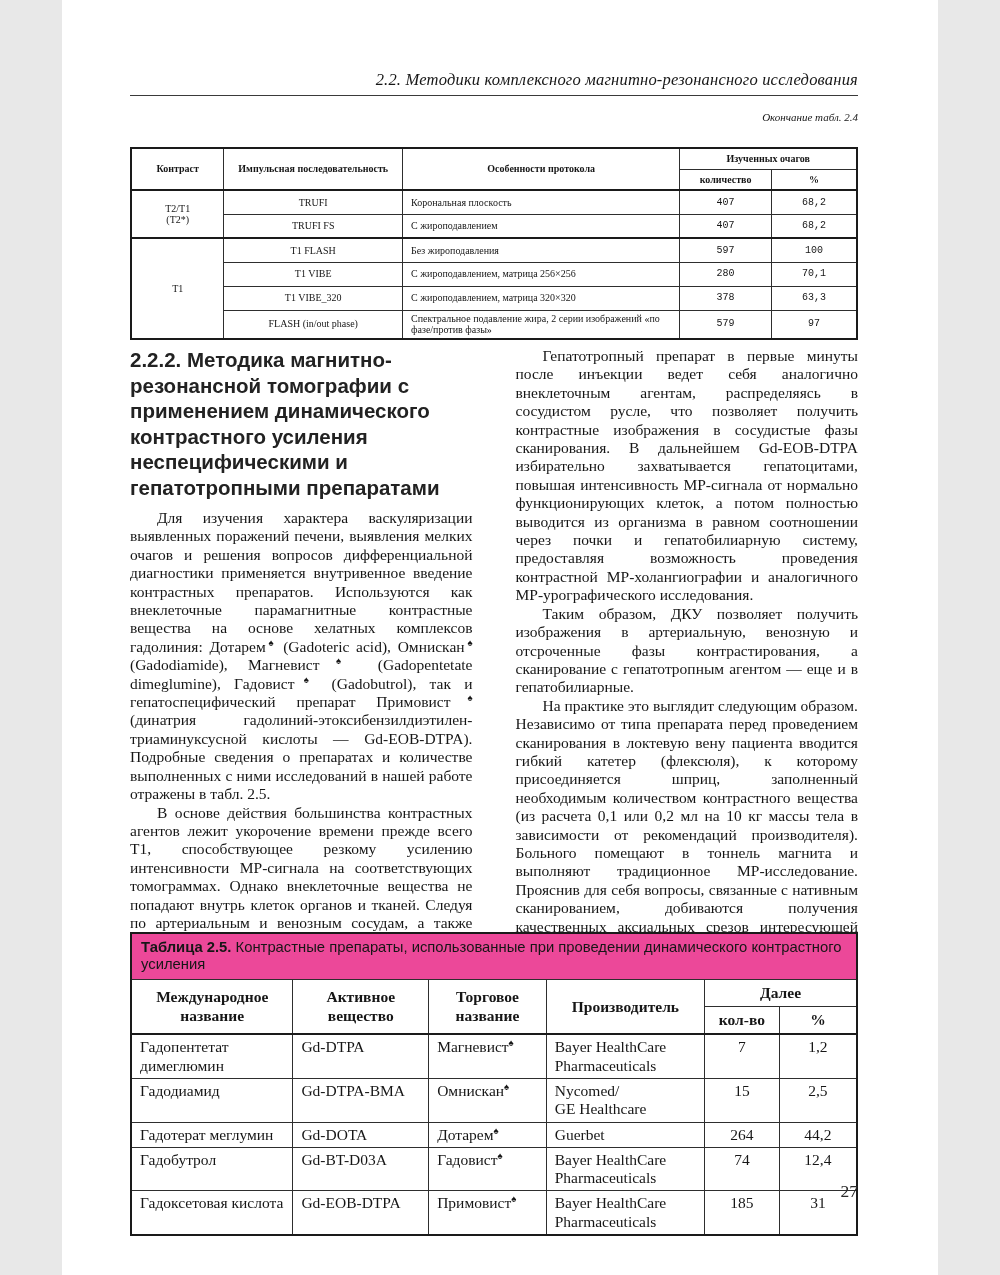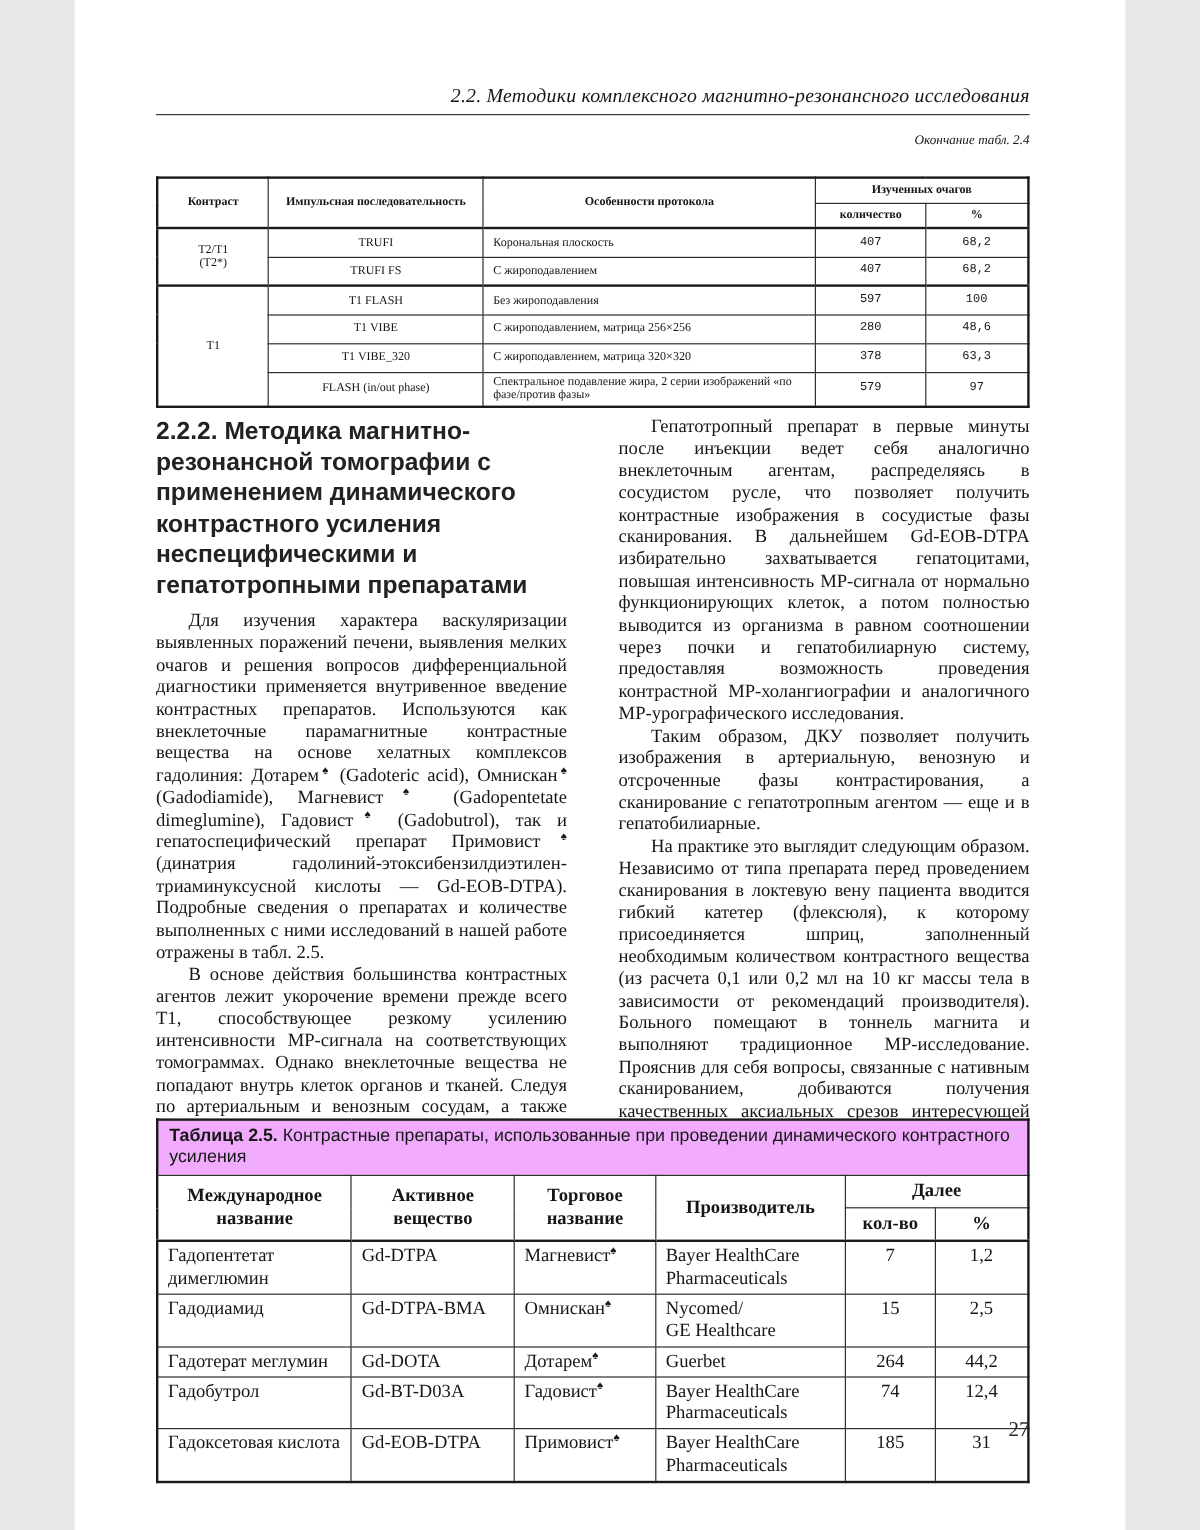--- a/index.html
+++ b/index.html
@@ -68,21 +68,21 @@
   .bottom-block { position: absolute; top: 932px; left: 68px; right: 80px; }
   .t25 {
     width: 100%;
     border-collapse: collapse;
     border: 2px solid #1a1a1a;
     font-size: 15.5px;
     line-height: 1.18;
   }
   .t25 th, .t25 td { border: 1px solid #2e2e2e; }
   .t25 .caption-cell {
-    background: #f0abfc;
+    background: #ec4899;
     font-family: "Liberation Sans", "DejaVu Sans", sans-serif;
     font-size: 14.8px;
     padding: 5px 9px;
     text-align: left;
   }
   .t25 .caption-label { font-weight: bold; }
   .t25 thead th { font-weight: bold; text-align: center; padding: 4px 6px; vertical-align: middle; }
   .t25 .hb { border-bottom: 2px solid #1a1a1a; }
   .t25 td { padding: 3px 8px; vertical-align: top; text-align: left; }
   .t25 td.num { text-align: center; }
@@ -144,21 +144,21 @@
           <td rowspan="4" class="contrast">Т1</td>
           <td class="seq">T1 FLASH</td>
           <td class="prot">Без жироподавления</td>
           <td class="num">597</td>
           <td class="num">100</td>
         </tr>
         <tr>
           <td class="seq">T1 VIBE</td>
           <td class="prot">С жироподавлением, матрица 256×256</td>
           <td class="num">280</td>
-          <td class="num">48,6</td>
+          <td class="num">70,1</td>
         </tr>
         <tr>
           <td class="seq">T1 VIBE_320</td>
           <td class="prot">С жироподавлением, матрица 320×320</td>
           <td class="num">378</td>
           <td class="num">63,3</td>
         </tr>
         <tr>
           <td class="seq">FLASH (in/out phase)</td>
           <td class="prot">Спектральное подавление жира, 2 серии изображений «по фазе/против фазы»</td>

